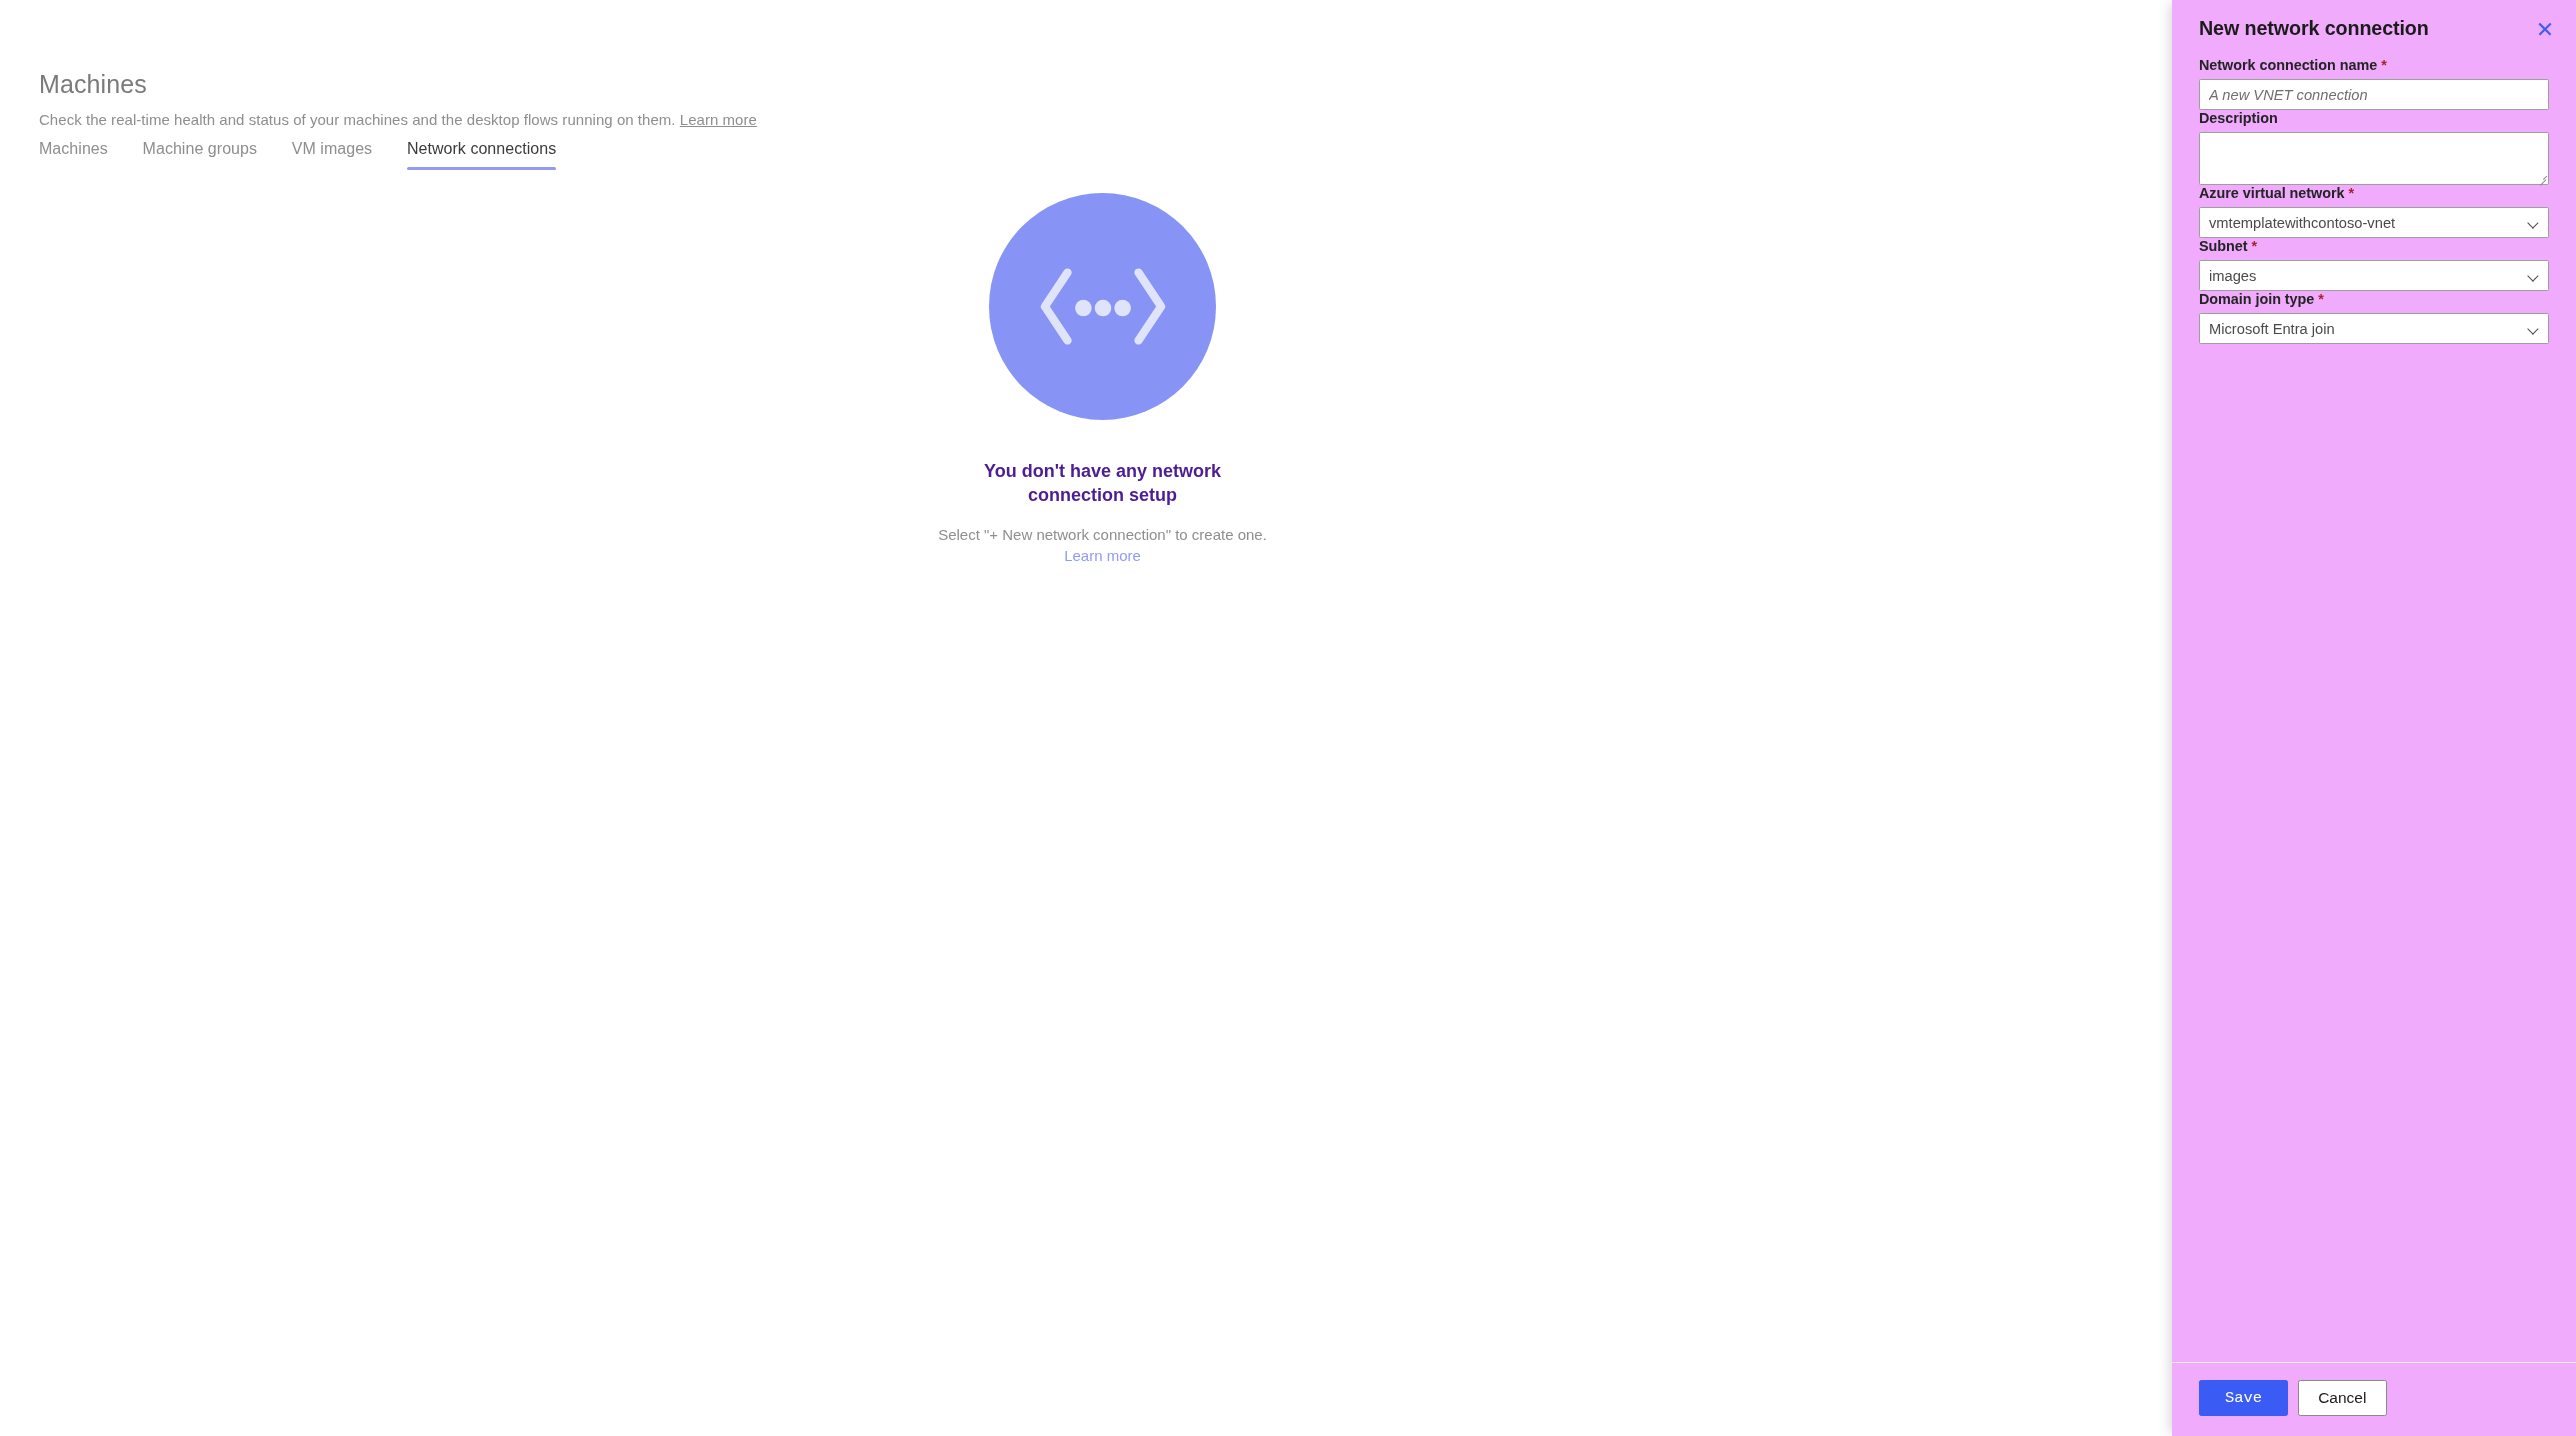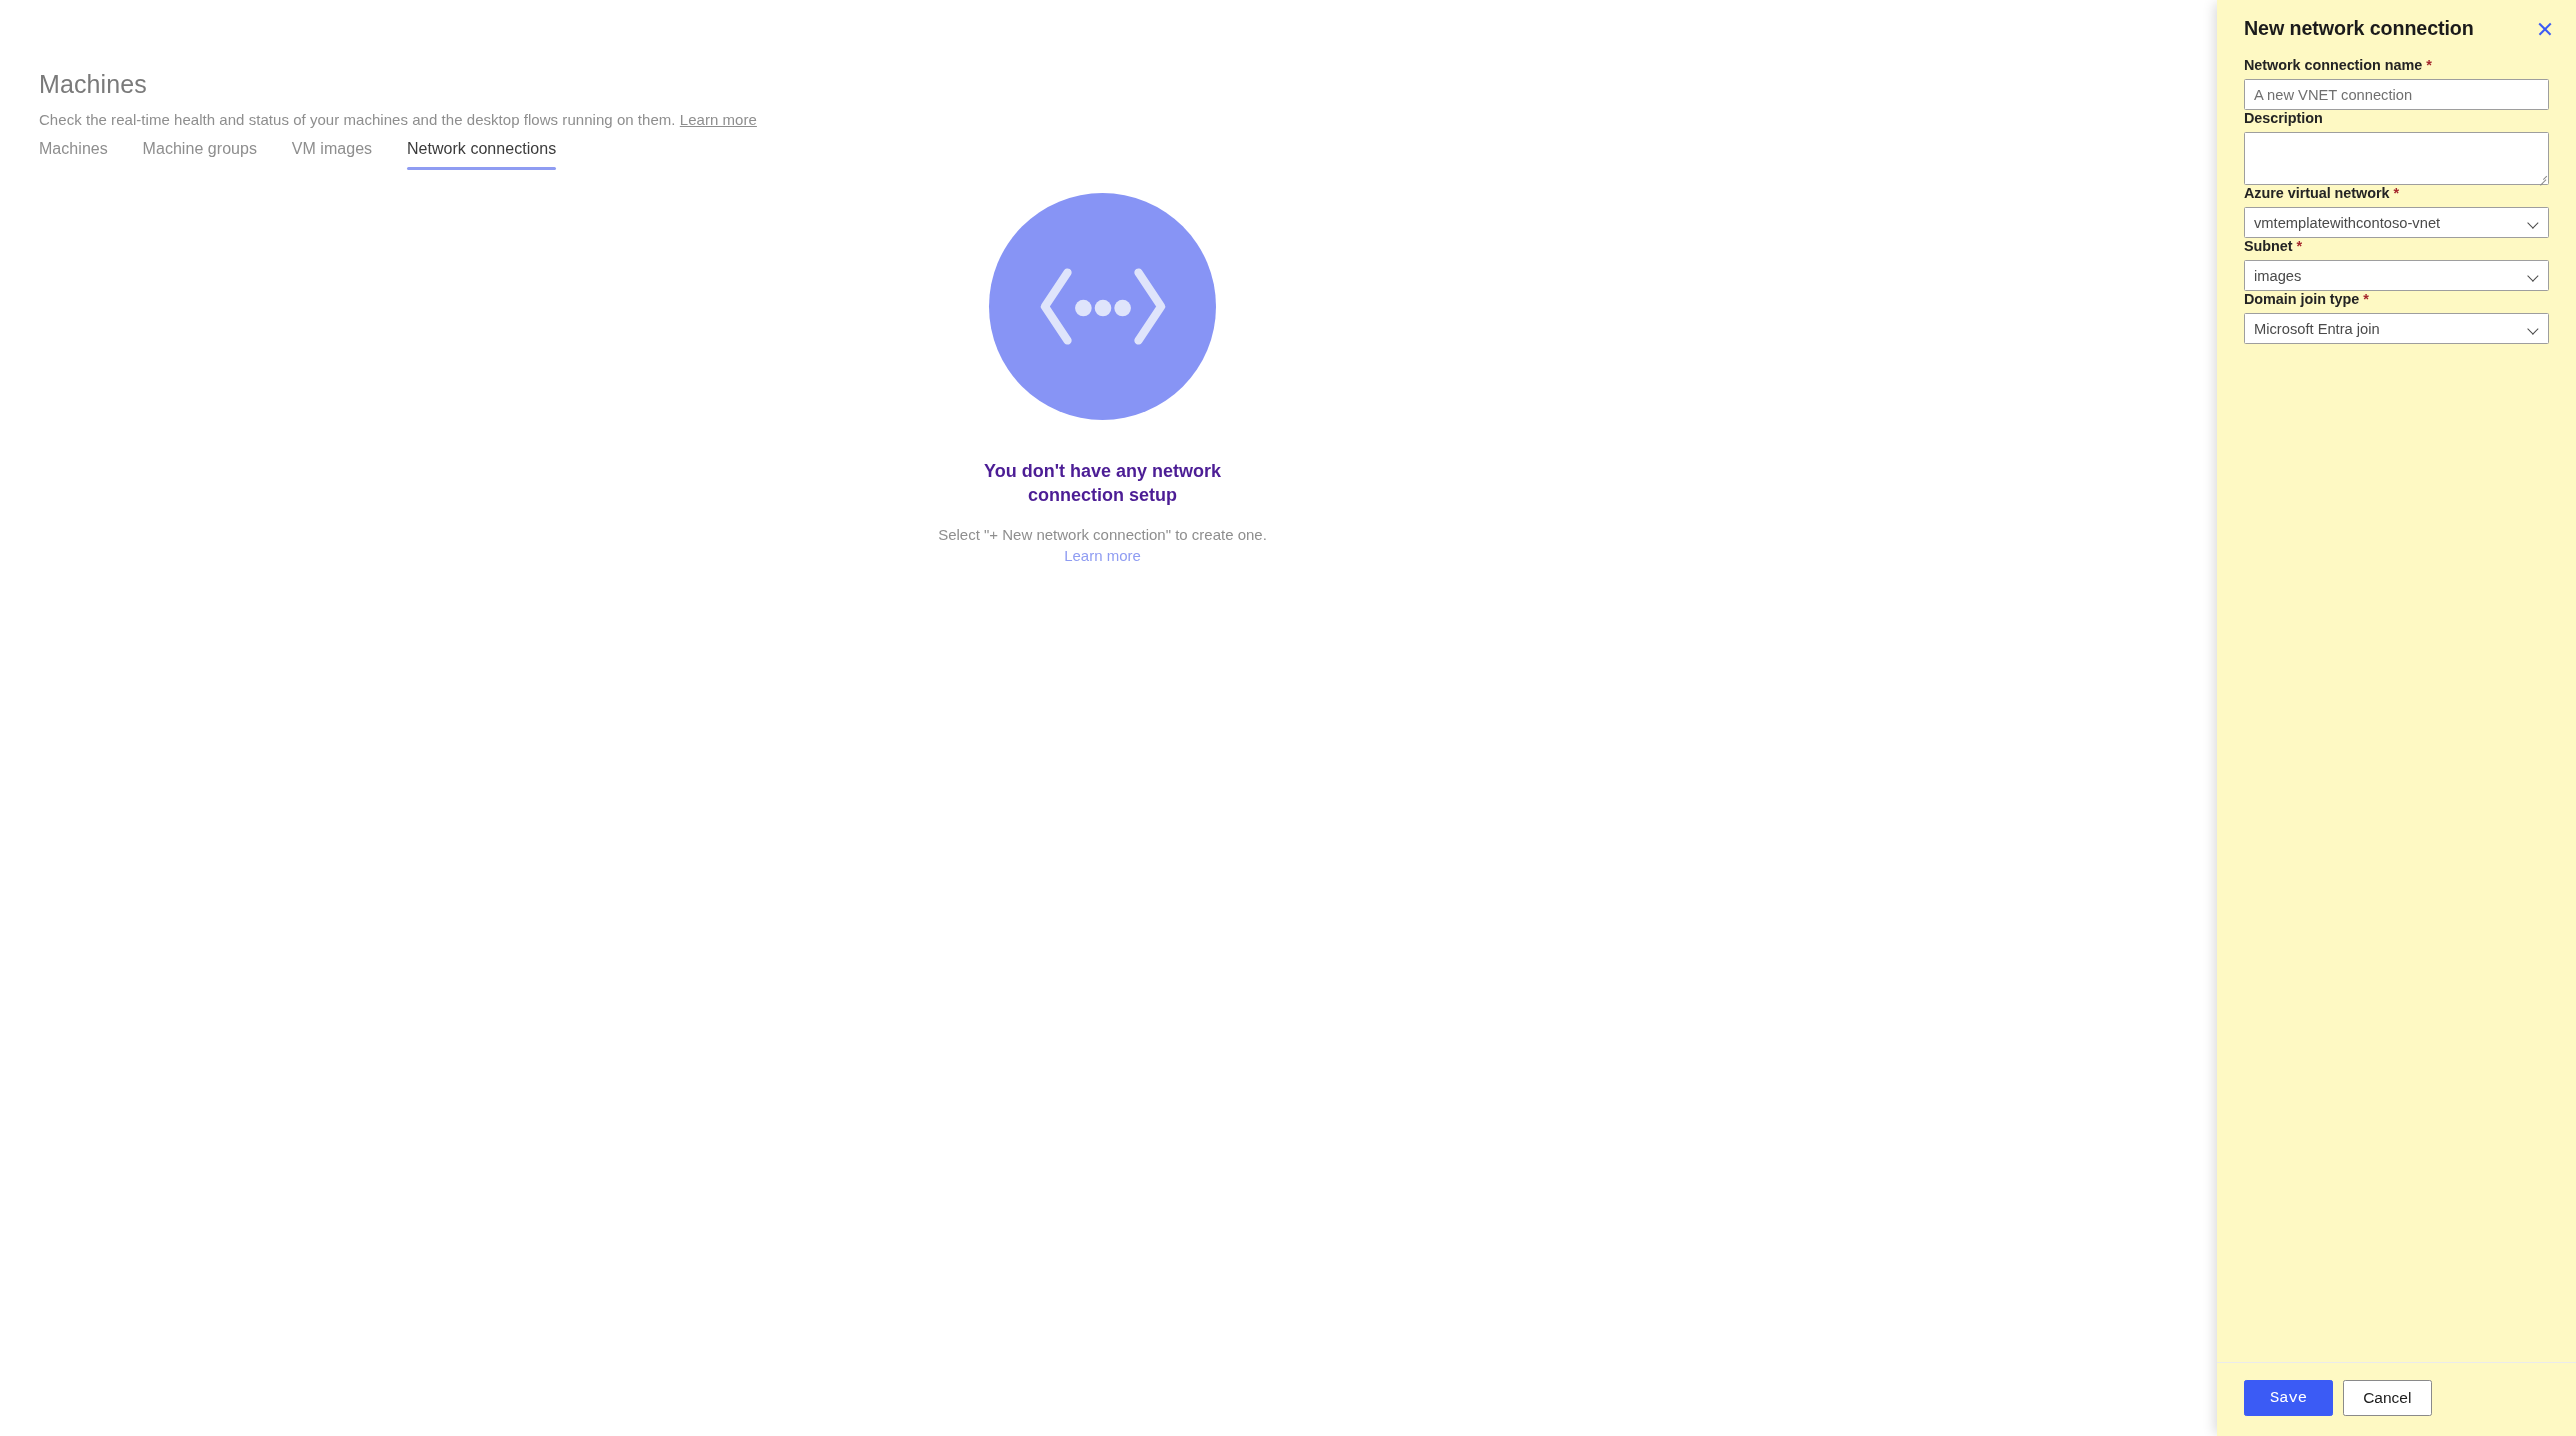--- a/index.html
+++ b/index.html
@@ -170,23 +170,23 @@
   .empty-sub .learn-link2 {
     color: #8f9cf2;
     cursor: pointer;
     text-decoration: none;
   }
 
   
   .panel {
     position: absolute;
     right: 0; top: 0;
-    width: 359px;
+    width: 404px;
     height: 1437px;
-    background: #fef9c3;
+    background: #f0abfc;
     box-shadow: -5.3px 0 12px -3px rgba(0,0,0,0.16);
     display: flex;
     flex-direction: column;
   }
   .panel-header {
     display: flex;
     align-items: flex-start;
     justify-content: space-between;
     padding: 16.6px 18px 0 27px;
   }
@@ -235,20 +235,21 @@
     width: 100%;
     height: 31px;
     border: 0.8px solid #9e9e9e;
     border-radius: 1.5px;
     background: #fff;
     font-family: "Liberation Sans", sans-serif;
     font-size: 14.7px;
     color: #5e5e5e;
     padding: 0 9px;
     outline: none;
+    font-style: italic;
   }
   .text-input::placeholder { color: #6f6f6f; }
 
   .textarea-wrap { position: relative; }
   .text-area {
     width: 100%;
     height: 53px;
     border: 0.8px solid #9e9e9e;
     border-radius: 1.5px;
     background: #fff;

